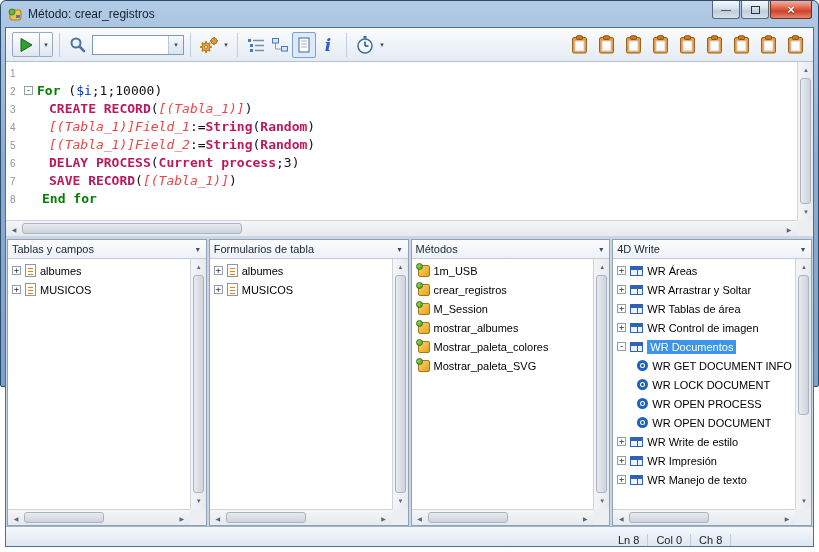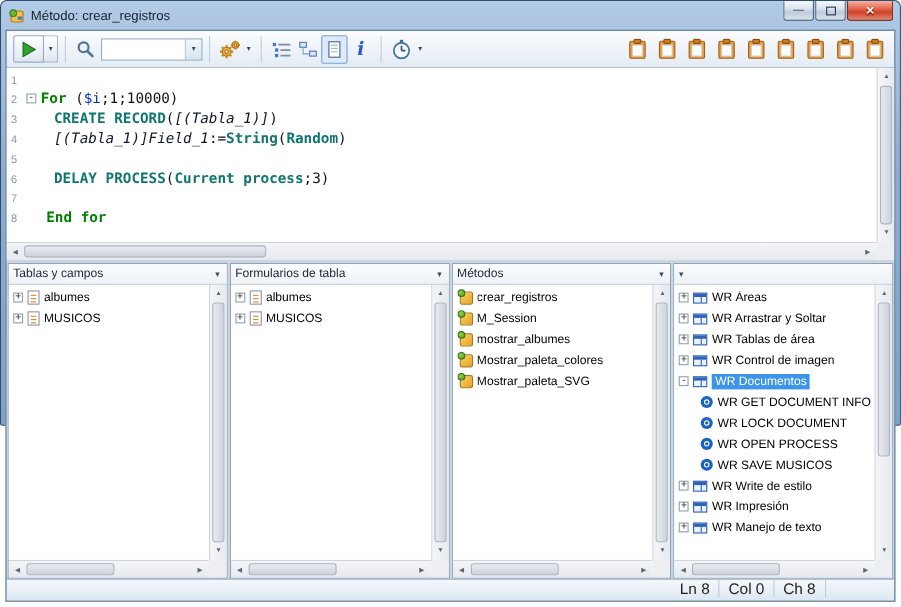--- a/index.html
+++ b/index.html
@@ -50,22 +50,22 @@
   .code-area { position:absolute; top:0; left:0; right:16px; bottom:16px; overflow:hidden; background:#fff; padding-top:2px; }
   .code-line { display:flex; height:18px; }
   .ln { width:18px; flex:none; font-size:10px; color:#8a97a5; padding-left:4px; line-height:19px; }
   .lc { white-space:pre; font-family:"DejaVu Sans Mono",monospace; font-size:13px; line-height:18px; }
   .lc.ind1 { padding-left:25px; }
   .lc.ind2 { padding-left:18px; }
   .collapse { display:inline-block; width:9px; height:9px; border:1px solid #8fa0b0; background:#fff;
               font-size:9px; line-height:7px; text-align:center; color:#333; margin:0 4px 2px 0; vertical-align:middle;
               font-family:"DejaVu Sans Mono",monospace; }
   .kw  { color:#008000; font-weight:bold; }
-  .cmd { color:#0f766e; font-weight:bold; }
-  .tbl { color:#0f172a; font-style:italic;margin-top:16px; }
+  .cmd { color:#be185d; font-weight:bold; }
+  .tbl { color:#ef4444; font-style:italic;margin-top:16px; }
   .var { color:#0033cc; }
   .pln { color:#111; }
 
   
   .vscroll { position:absolute; top:0; right:0; width:16px; bottom:16px;
              background:linear-gradient(90deg,#f4f5f7,#e6e9ee); border-left:1px solid #d0d4da; }
   .hscroll { position:absolute; left:0; right:16px; bottom:0; height:16px;
              background:linear-gradient(#f4f5f7,#e6e9ee); border-top:1px solid #d0d4da; }
   .sb-arrow { position:absolute; width:16px; height:16px; font-size:6px; color:#5b6673;
               display:flex; align-items:center; justify-content:center; }
@@ -111,21 +111,21 @@
   .icon-wrfolder { width:13px; height:10px; flex:none; border:1px solid #2f62b8; background:#eaf2fc; position:relative; }
   .icon-wrfolder .bar { position:absolute; left:0; right:0; top:0; height:3px; background:#2f62b8; }
   .icon-wrfolder .mid { position:absolute; left:6px; top:3px; bottom:0; width:1px; background:#2f62b8; }
   .icon-wrcmd { width:11px; height:11px; flex:none; border-radius:50%; background:#1b62c2;
                 display:flex; align-items:center; justify-content:center; }
   .icon-wrcmd i { width:5px; height:5px; border-radius:50%; background:#fff; display:flex; align-items:center; justify-content:center; }
   .icon-wrcmd b { width:3px; height:3px; border-radius:50%; background:#1b62c2; display:block; }
 
   
   .statusbar { height:20px; flex:none; background:linear-gradient(#f4f8fc,#dde7f1); border-top:1px solid #9fb2c6;
-               display:flex; align-items:flex-start; font-size:14px; color:#222; }
+               display:flex; align-items:flex-end; font-size:11px; color:#222; }
   .sb-space { width:604px; border-right:1px solid #c0ccd8; flex:none; }
   .sb-cell { display:flex; align-items:center; padding:0 8px; border-right:1px solid #c0ccd8; white-space:nowrap; }
   .sb-rest { flex:1; }
 </style>
 </head>
 <body>
 
 <div class="window">
 
   <div class="titlebar">
@@ -324,27 +324,29 @@
         <div class="code-line">
           <span class="ln">3</span>
           <span class="lc ind1"><span class="cmd">CREATE RECORD</span><span class="pln">(</span><span class="tbl">[(Tabla_1)]</span><span class="pln">)</span></span>
         </div>
         <div class="code-line">
           <span class="ln">4</span>
           <span class="lc ind1"><span class="tbl">[(Tabla_1)]Field_1</span><span class="pln">:=</span><span class="cmd">String</span><span class="pln">(</span><span class="cmd">Random</span><span class="pln">)</span></span>
         </div>
         <div class="code-line">
           <span class="ln">5</span>
+          <span class="lc ind1"><span class="tbl">[(Tabla_1)]Field_2</span><span class="pln">:=</span><span class="cmd">String</span><span class="pln">(</span><span class="cmd">Random</span><span class="pln">)</span></span>
         </div>
         <div class="code-line">
           <span class="ln">6</span>
           <span class="lc ind1"><span class="cmd">DELAY PROCESS</span><span class="pln">(</span><span class="cmd">Current process</span><span class="pln">;3)</span></span>
         </div>
         <div class="code-line">
           <span class="ln">7</span>
+          <span class="lc ind1"><span class="cmd">SAVE RECORD</span><span class="pln">(</span><span class="tbl">[(Tabla_1)]</span><span class="pln">)</span></span>
         </div>
         <div class="code-line">
           <span class="ln">8</span>
           <span class="lc ind2"><span class="kw">End for</span></span>
         </div>
       </div>
       <div class="vscroll">
         <span class="sb-arrow up">▲</span>
         <span class="sb-thumb v full"></span>
         <span class="sb-arrow down">▼</span>
@@ -445,20 +447,26 @@
         <div class="panel-header">
           <span class="ph-label">Métodos</span>
           <span class="ph-arrow">▾</span>
         </div>
         <div class="panel-list">
           <div class="list-inner">
             <div class="tree-row flat">
               <span class="icon-method">
                   <i></i>
                 </span>
+              <span class="lbl">1m_USB</span>
+            </div>
+            <div class="tree-row flat">
+              <span class="icon-method">
+                  <i></i>
+                </span>
               <span class="lbl">crear_registros</span>
             </div>
             <div class="tree-row flat">
               <span class="icon-method">
                   <i></i>
                 </span>
               <span class="lbl">M_Session</span>
             </div>
             <div class="tree-row flat">
               <span class="icon-method">
@@ -488,20 +496,21 @@
             <span class="sb-arrow left">◀</span>
             <span class="sb-thumb h small"></span>
             <span class="sb-arrow right">▶</span>
           </div>
           <div class="sb-corner"></div>
         </div>
       </div>
 
       <div class="panel">
         <div class="panel-header">
+          <span class="ph-label">4D Write</span>
           <span class="ph-arrow">▾</span>
         </div>
         <div class="panel-list">
           <div class="list-inner">
             <div class="tree-row">
               <span class="expander">+</span>
               <span class="icon-wrfolder">
                   <i class="bar"></i>
                   <i class="mid"></i>
                 </span>
@@ -562,21 +571,21 @@
                   </i>
                 </span>
               <span class="lbl">WR OPEN PROCESS</span>
             </div>
             <div class="tree-row child">
               <span class="icon-wrcmd">
                   <i>
                     <b></b>
                   </i>
                 </span>
-              <span class="lbl">WR SAVE MUSICOS</span>
+              <span class="lbl">WR OPEN DOCUMENT</span>
             </div>
             <div class="tree-row">
               <span class="expander">+</span>
               <span class="icon-wrfolder">
                   <i class="bar"></i>
                   <i class="mid"></i>
                 </span>
               <span class="lbl">WR Write de estilo</span>
             </div>
             <div class="tree-row">

